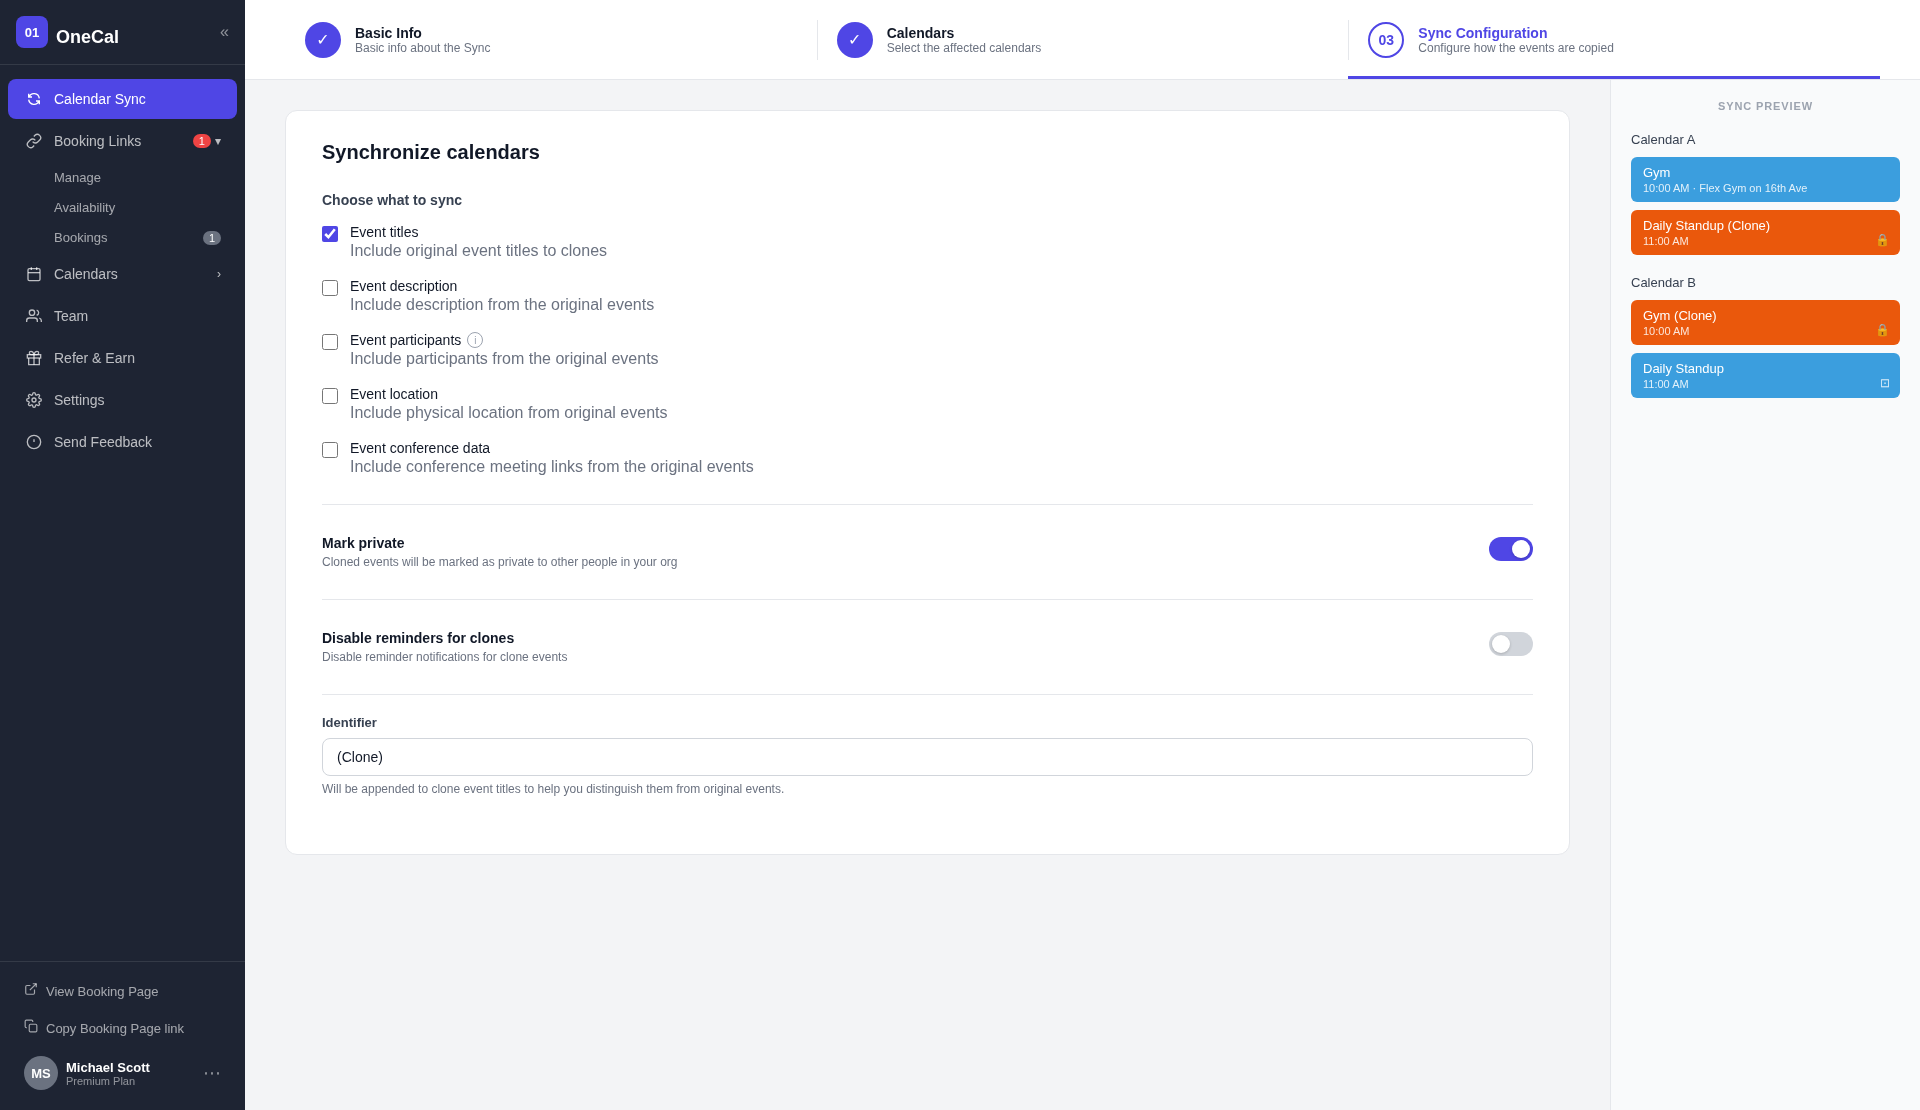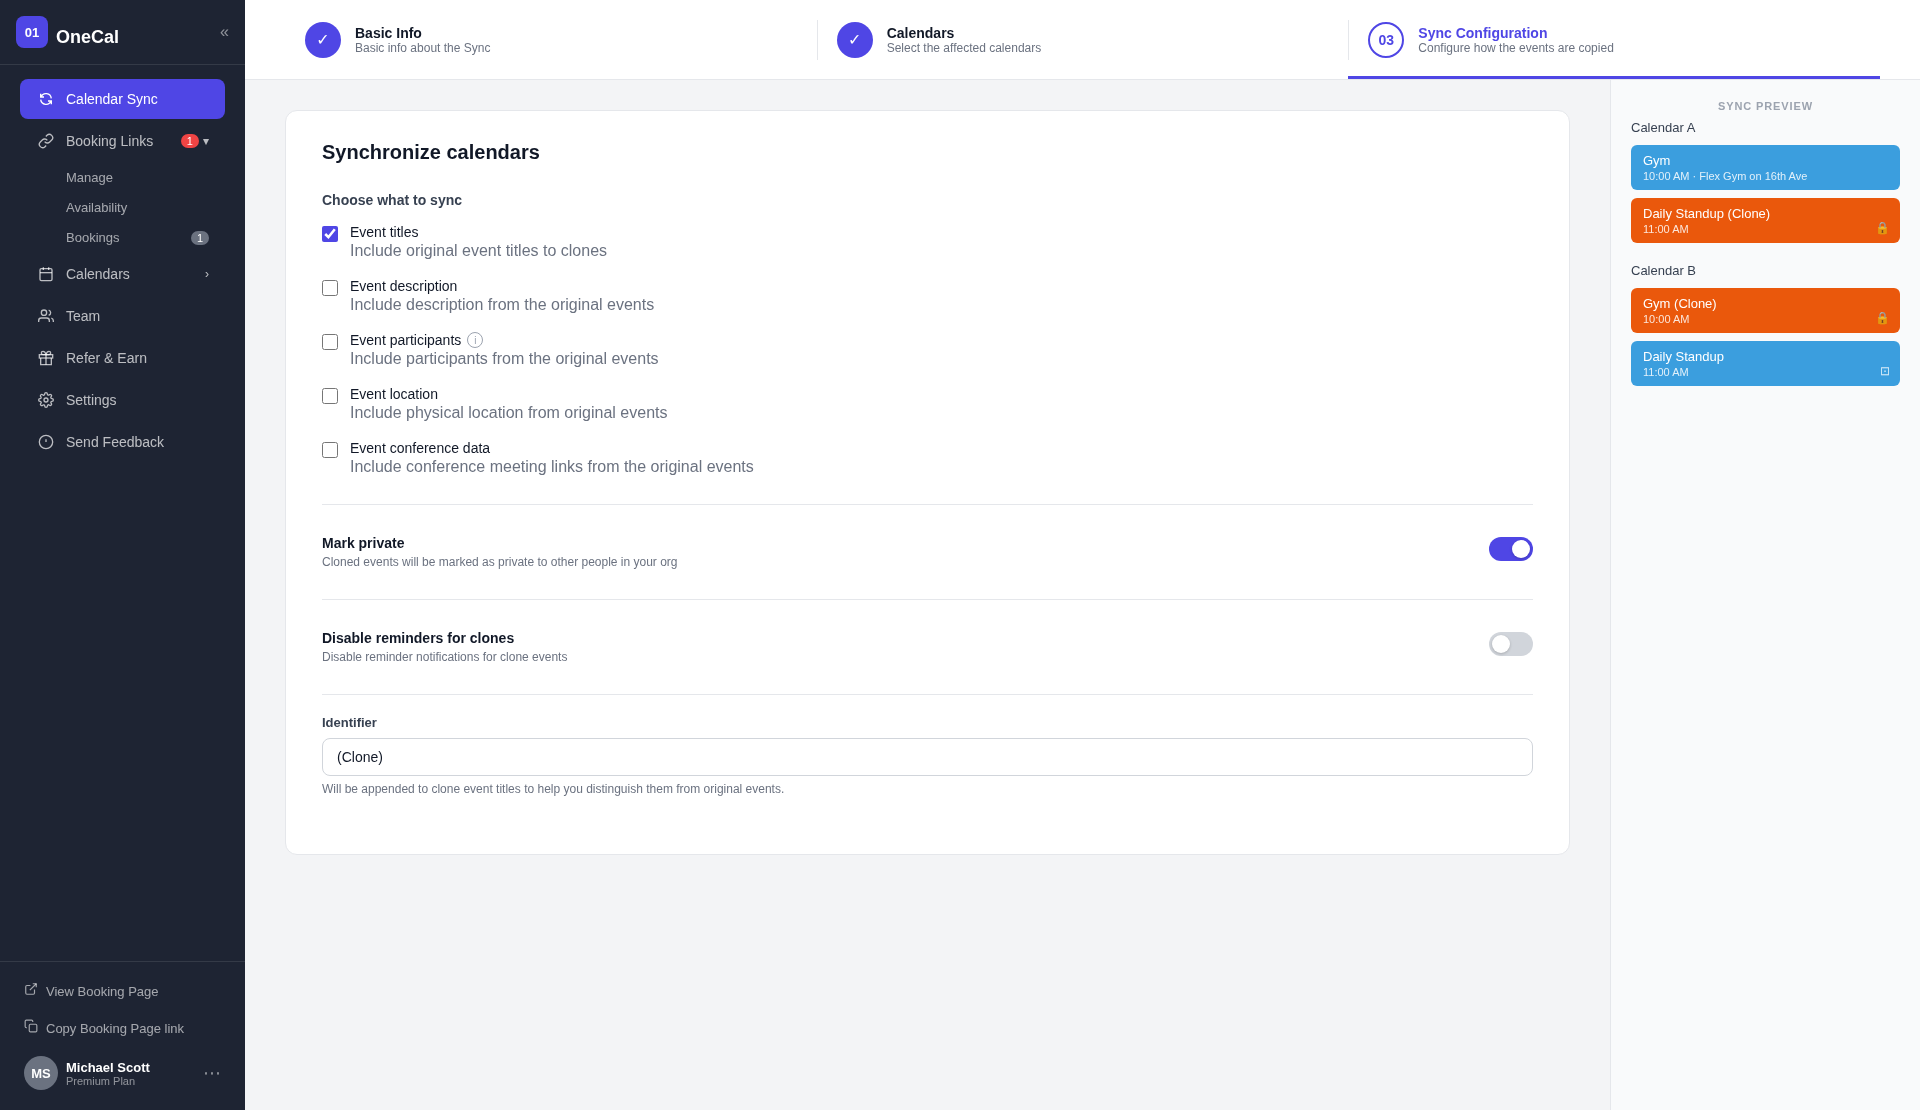--- a/index.html
+++ b/index.html
@@ -5,21 +5,21 @@
     * { box-sizing: border-box; margin: 0; padding: 0; }
     body { font-family: -apple-system, BlinkMacSystemFont, 'Segoe UI', sans-serif; background: #f3f4f6; display: flex; height: 100vh; overflow: hidden; }
 
     
     .sidebar { width: 245px; background: #1e2433; color: #fff; display: flex; flex-direction: column; flex-shrink: 0; height: 100vh; }
     .sidebar-logo { display: flex; align-items: center; justify-content: space-between; padding: 16px 16px; border-bottom: 1px solid rgba(255,255,255,0.1); }
     .logo-mark { background: #4f46e5; color: #fff; width: 32px; height: 32px; border-radius: 8px; display: flex; align-items: center; justify-content: center; font-weight: 700; font-size: 13px; margin-right: 8px; }
     .logo-text { font-weight: 700; font-size: 18px; color: #fff; }
     .logo-wrapper { display: flex; align-items: flex-end; }
     .sidebar-chevron { color: rgba(255,255,255,0.5); font-size: 16px; cursor: pointer; }
-    .sidebar-nav { flex: 1; padding: 12px 12px; overflow-y: auto; }
+    .sidebar-nav { flex: 1; padding: 12px 0; overflow-y: auto; }
     .nav-item { display: flex; align-items: center; padding: 10px 16px; cursor: pointer; border-radius: 8px; margin: 2px 8px; color: rgba(255,255,255,0.7); font-size: 14px; font-weight: 500; position: relative; }
     .nav-item.active { background: #4f46e5; color: #fff; }
     .nav-item .nav-icon { width: 20px; height: 20px; margin-right: 10px; display: flex; align-items: center; justify-content: center; flex-shrink: 0; }
     .nav-item .nav-label { flex: 1; }
     .nav-badge { background: #ef4444; color: #fff; border-radius: 10px; font-size: 11px; padding: 1px 6px; margin-left: 4px; }
     .nav-arrow { font-size: 12px; margin-left: 4px; }
     .nav-sub-item { padding: 7px 16px 7px 46px; cursor: pointer; color: rgba(255,255,255,0.6); font-size: 13px; border-radius: 8px; margin: 1px 8px; display: flex; align-items: center; }
     .nav-sub-badge { background: #6b7280; color: #fff; border-radius: 10px; font-size: 11px; padding: 1px 6px; margin-left: auto; }
     .sidebar-footer { padding: 12px 16px; border-top: 1px solid rgba(255,255,255,0.1); }
     .footer-link { display: flex; align-items: flex-end; padding: 8px 8px; cursor: pointer; color: rgba(255,255,255,0.6); font-size: 13px; border-radius: 6px; margin-bottom: 4px; }
@@ -90,21 +90,21 @@
     
     .select-wrapper { position: relative; }
     .select-wrapper select { width: 100%; border: 1px solid #d1d5db; border-radius: 8px; padding: 10px 14px; font-size: 14px; color: #111827; outline: none; appearance: none; background: #fff; cursor: pointer; }
     .select-dot { width: 12px; height: 12px; border-radius: 50%; background: #f97316; position: absolute; left: 14px; top: 50%; transform: translateY(-50%); pointer-events: none; }
     .select-wrapper select { padding-left: 32px; }
     .select-arrows { position: absolute; right: 12px; top: 50%; transform: translateY(-50%); pointer-events: none; color: #9ca3af; font-size: 12px; }
     .color-hint { font-size: 12px; color: #6b7280; margin-top: 6px; }
     .color-hint strong { color: #374151; }
 
     
-    .preview-title { font-size: 11px; font-weight: 600; color: #9ca3af; letter-spacing: 0.08em; text-transform: uppercase; text-align: center; margin-bottom: 8px; }
+    .preview-title { font-size: 11px; font-weight: 600; color: #9ca3af; letter-spacing: 0.08em; text-transform: uppercase; text-align: center; margin-bottom: 20px; }
     .preview-calendar-label { font-size: 13px; font-weight: 500; color: #374151; margin-bottom: 10px; }
     .preview-event { border-radius: 6px; padding: 8px 12px; margin-bottom: 8px; position: relative; }
     .preview-event.blue { background: #3b9ede; }
     .preview-event.orange { background: #ea580c; }
     .preview-event-title { font-size: 13px; font-weight: 400; color: #fff; }
     .preview-event-sub { font-size: 11px; color: rgba(255,255,255,0.85); margin-top: 2px; }
     .preview-event-icon { position: absolute; right: 10px; bottom: 8px; color: rgba(255,255,255,0.8); font-size: 12px; }
     .preview-section { margin-bottom: 20px; }
   </style>
 </head>

